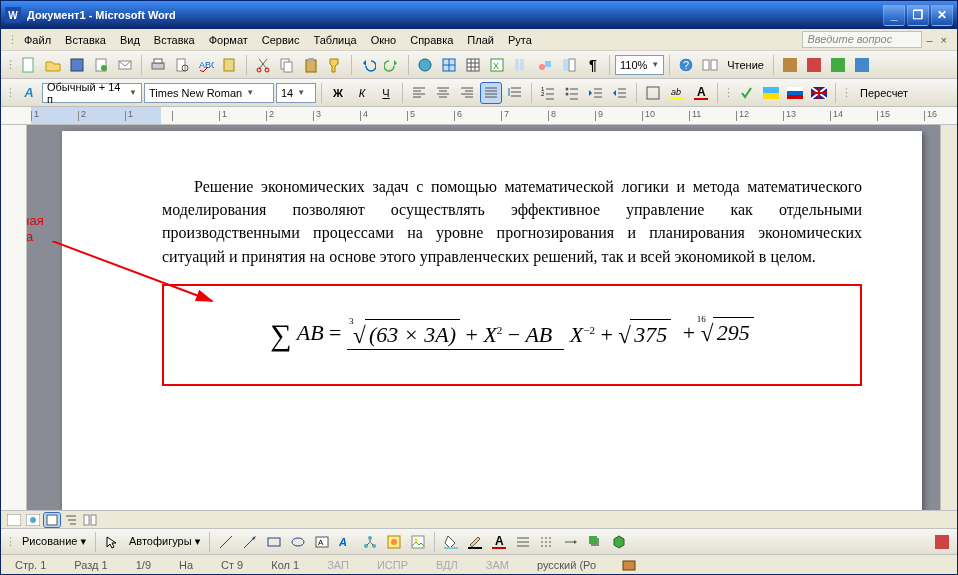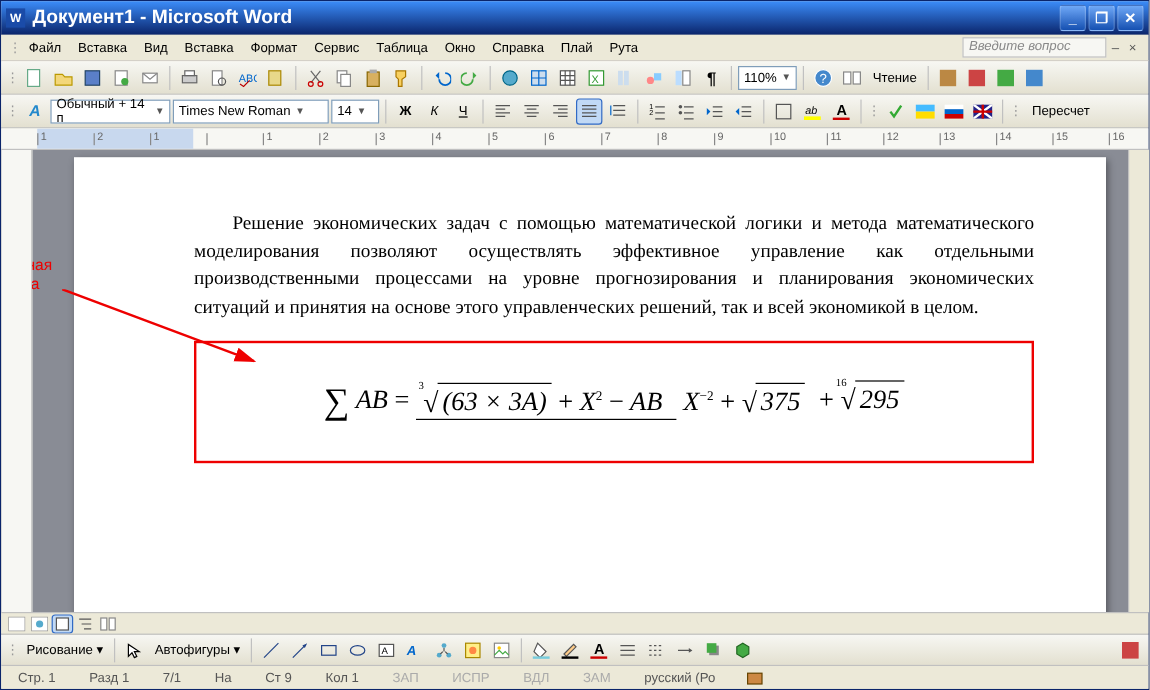--- a/index.html
+++ b/index.html
@@ -1,20 +1,20 @@
 <!DOCTYPE html>
 <html><head>
 <meta charset="utf-8">
 <style>
   * { box-sizing: border-box; }
   body { margin:0; padding:0; font-family: Tahoma, sans-serif; font-size:11px; background:#ece9d8; user-select:none; }
   .window { width:958px; height:575px; border:1px solid #0a246a; background:#ece9d8; display:flex; flex-direction:column; }
   .titlebar { height:28px; background:linear-gradient(to bottom,#3b8cf9 0%,#0a246a 100%); color:#fff; display:flex; align-items:center; padding:0 4px; }
   .titlebar .app-icon { width:16px; height:16px; background:#1a4ba8; margin-right:6px; display:inline-flex;align-items:center;justify-content:center;color:#fff;font-weight:bold;font-size:10px;}
-  .titlebar .title { font-size:16px; font-weight:bold; flex:1; }
+  .titlebar .title { font-size:11px; font-weight:bold; flex:1; }
   .winbtn { width:22px; height:22px; margin-left:2px; background:linear-gradient(to bottom,#6fa8f7,#1550b1); border:1px solid #fff3; border-radius:3px; display:flex; align-items:center; justify-content:center; color:#fff; cursor:pointer; font-weight:bold; font-size:12px;}
   .winbtn.close { background:linear-gradient(to bottom,#6fa8f7,#1550b1); }
   .menubar { height:22px; background:#ece9d8; display:flex; align-items:center; padding:0 6px; border-bottom:1px solid #d4d0c8; }
   .menubar .menuitem { padding:2px 7px; cursor:pointer; }
   .menubar .helpbox { margin-left:auto; color:#888; font-style:italic; padding:0 4px; width:120px; border:1px solid #c0c0c0; background:#f7f7f3; height:17px; line-height:15px;}
   .menubar .winctl { color:#555; padding:0 4px; cursor:pointer;}
   .toolbar { height:28px; background:linear-gradient(to bottom,#f7f7f3,#e3e0d0); display:flex; align-items:center; padding:0 4px; border-bottom:1px solid #c0c0c0; gap:2px; overflow:hidden;}
   .tbtn { width:22px; height:22px; display:inline-flex; align-items:center; justify-content:center; cursor:pointer; border:1px solid transparent; border-radius:3px;}
   .tbtn.active { border:1px solid #316ac5; background:#c1d9f5; }
   .tsep { width:1px; height:20px; background:#c0c0c0; margin:0 3px;}
@@ -612,21 +612,21 @@
     <span class="tbtn">
         <svg width="14" height="14">
           <rect width="14" height="14" fill="#c44"></rect>
         </svg>
       </span>
   </div>
 
   <div class="statusbar">
     <span class="cell">Стр. 1</span>
     <span class="cell">Разд 1</span>
-    <span class="cell">7/1</span>
+    <span class="cell">1/9</span>
     <span class="cell"><span>На</span> <span></span></span>
     <span class="cell">Ст 9</span>
     <span class="cell">Кол 1</span>
     <span class="cell dim">ЗАП</span>
     <span class="cell dim">ИСПР</span>
     <span class="cell dim">ВДЛ</span>
     <span class="cell dim">ЗАМ</span>
     <span class="cell">русский (Ро</span>
     <span class="tbtn">
         <svg width="14" height="14">

